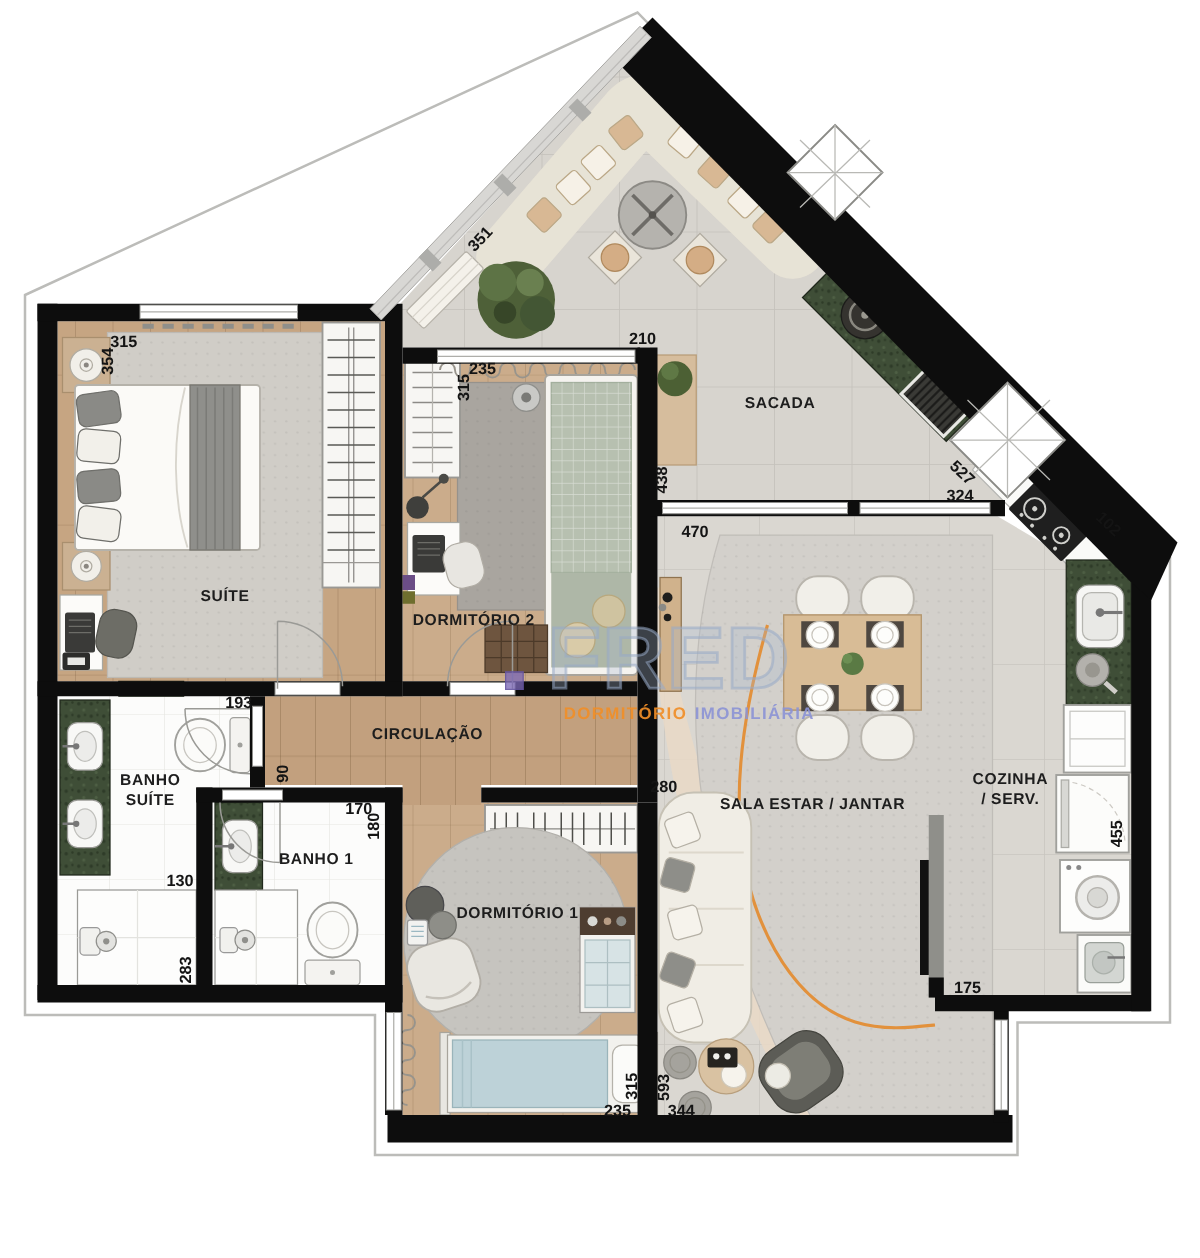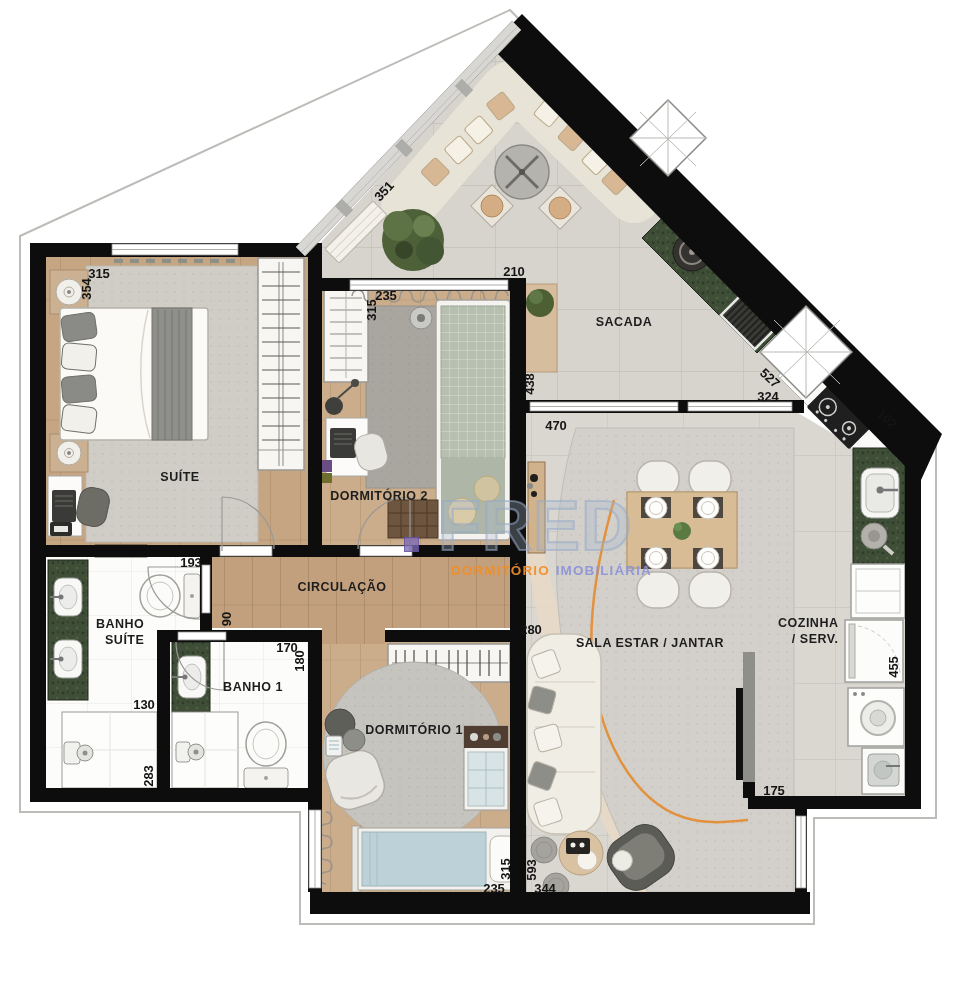--- a/index.html
+++ b/index.html
@@ -2,21 +2,21 @@
 <html><head>
 <meta charset="utf-8">
 <style>
   html,body{margin:0;padding:0;background:#ffffff;}
   .canvas{position:relative;width:960px;height:1006px;background:#ffffff;overflow:hidden;
           font-family:"Liberation Sans",sans-serif;}
   .plan-svg{position:absolute;left:0;top:0;z-index:1;}
   .labels{position:absolute;left:0;top:0;width:100%;height:100%;z-index:10;}
   .room{position:absolute;transform:translate(-50%,-50%);font-weight:700;font-size:12.5px;
         letter-spacing:.5px;color:#1d1d1d;white-space:pre-line;text-align:left;line-height:1.25;}
-  .room.tl{transform:none;text-align:right;}
+  .room.tl{transform:none;text-align:center;}
   .dim{position:absolute;transform:translate(-50%,-50%);font-weight:700;font-size:13px;
        color:#141414;white-space:nowrap;}
   .dim.v{transform:translate(-50%,-50%) rotate(-90deg);}
   .dim.dneg{transform:translate(-50%,-50%) rotate(-47deg);}
   .dim.dpos{transform:translate(-50%,-50%) rotate(43deg);}
   .title{position:absolute;left:305px;top:921px;font-weight:700;font-size:17px;
          letter-spacing:.5px;color:#111;}
   .wm{position:absolute;left:438px;top:455px;z-index:5;pointer-events:none;margin-top:36px;}
   .wm-logo{font-weight:700;font-size:70px;line-height:1;letter-spacing:1px;
            color:rgba(168,184,208,.30);-webkit-text-stroke:2.2px rgba(152,170,198,.55);}

